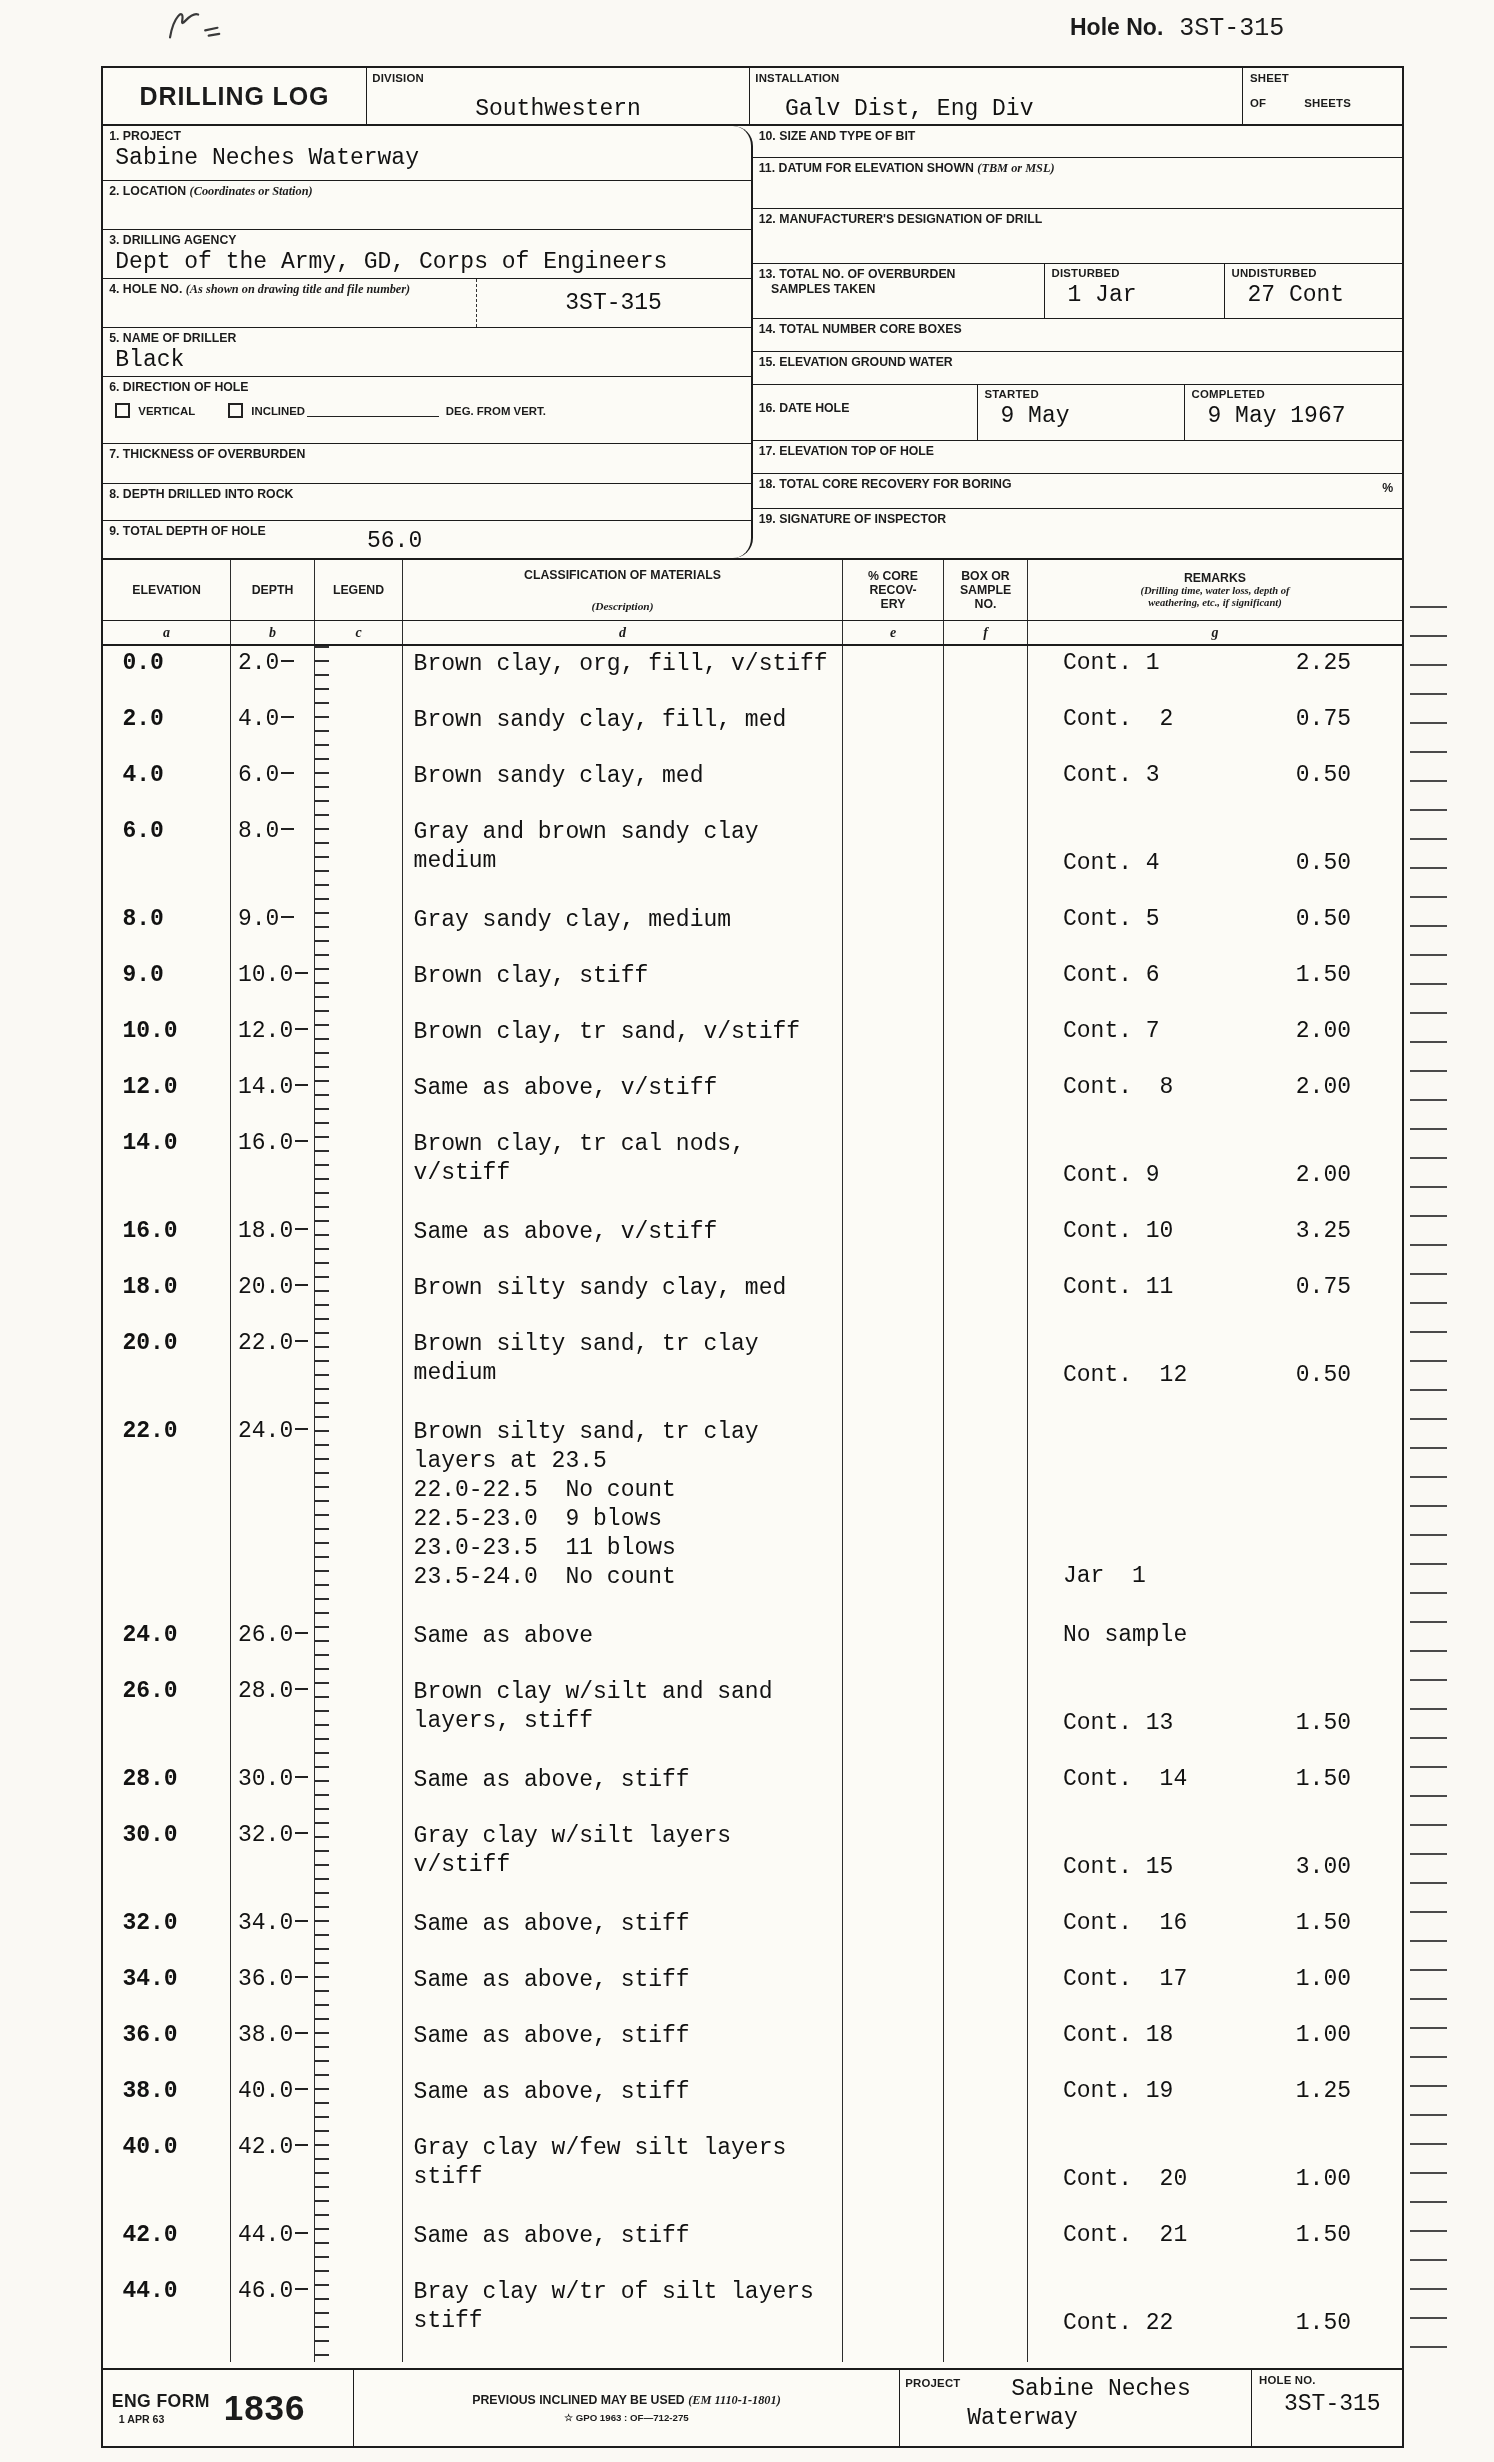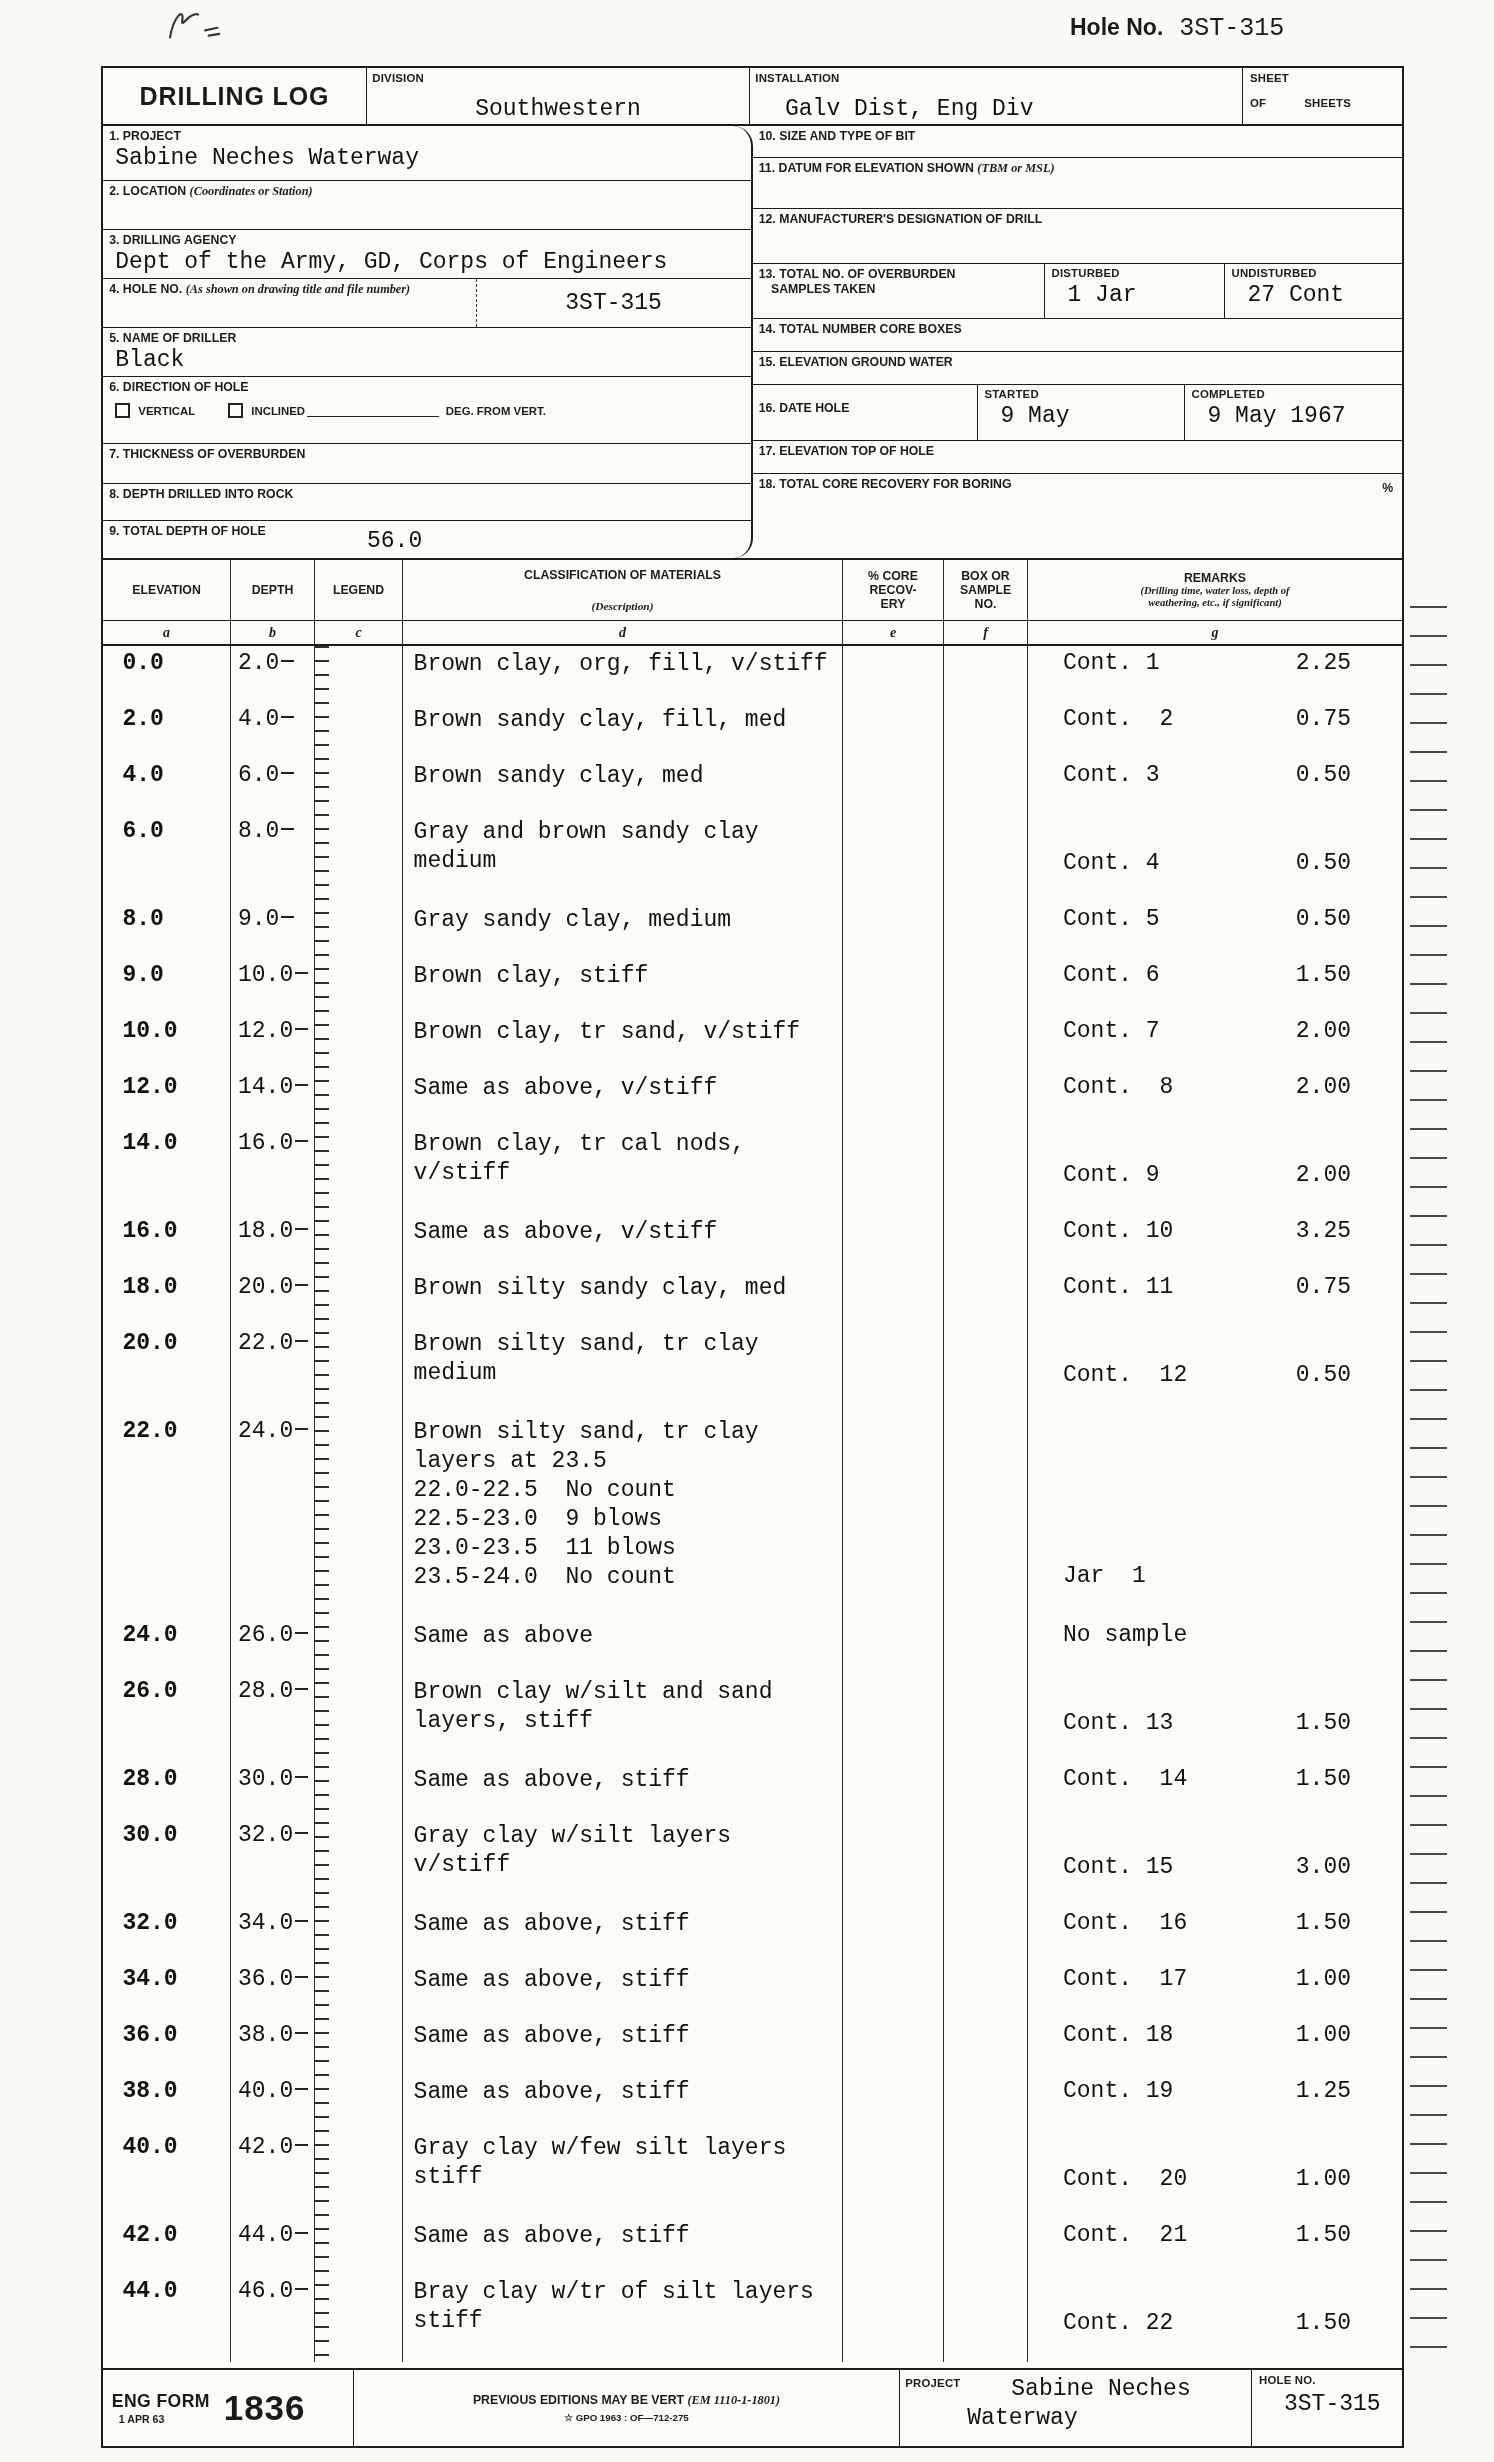--- a/index.html
+++ b/index.html
@@ -235,20 +235,23 @@
           </div>
         </div>
       </div>
       <div class="frow" style="height:33px">
         <div class="fl">17. ELEVATION TOP OF HOLE</div>
       </div>
       <div class="frow" style="height:35px">
         <div class="fl">18. TOTAL CORE RECOVERY FOR BORING</div>
         <span class="pct">%</span>
       </div>
+      <div class="frow" style="height:49px">
+        <div class="fl">19. SIGNATURE OF INSPECTOR</div>
+      </div>
     </div>
   </div>
 
   <div class="log-table">
     <div class="log-head">
       <div class="c-elev">ELEVATION</div>
       <div class="c-depth">DEPTH</div>
       <div class="c-legend">LEGEND</div>
       <div class="c-desc">
         <div>CLASSIFICATION OF MATERIALS</div>
@@ -573,21 +576,21 @@
   <div class="footer">
     <div class="fo-eng">
       <div>
         <div class="fo-engform">ENG FORM</div>
         <div class="fo-date">1 APR 63</div>
       </div>
       <div class="fo-num">1836</div>
     </div>
     <div class="fo-mid">
       <div class="fo-prev">
-        <span>PREVIOUS EDITIONS MAY BE VERT</span>
+        <span>PREVIOUS INCLINED MAY BE USED</span>
         <span class="it">(EM 1110-1-1801)</span>
       </div>
       <div class="fo-gpo">☆ GPO 1963 : OF—712-275</div>
     </div>
     <div class="fo-proj">
       <span class="tl">PROJECT</span>
       <div class="tv fo-pv1">Sabine Neches</div>
       <div class="tv fo-pv2">Waterway</div>
     </div>
     <div class="fo-hole">

